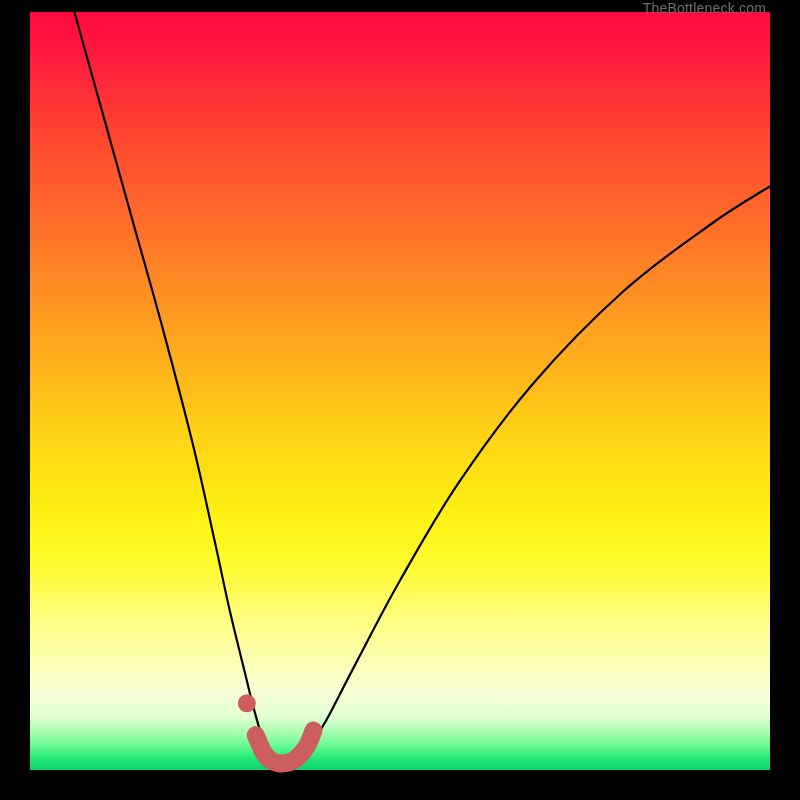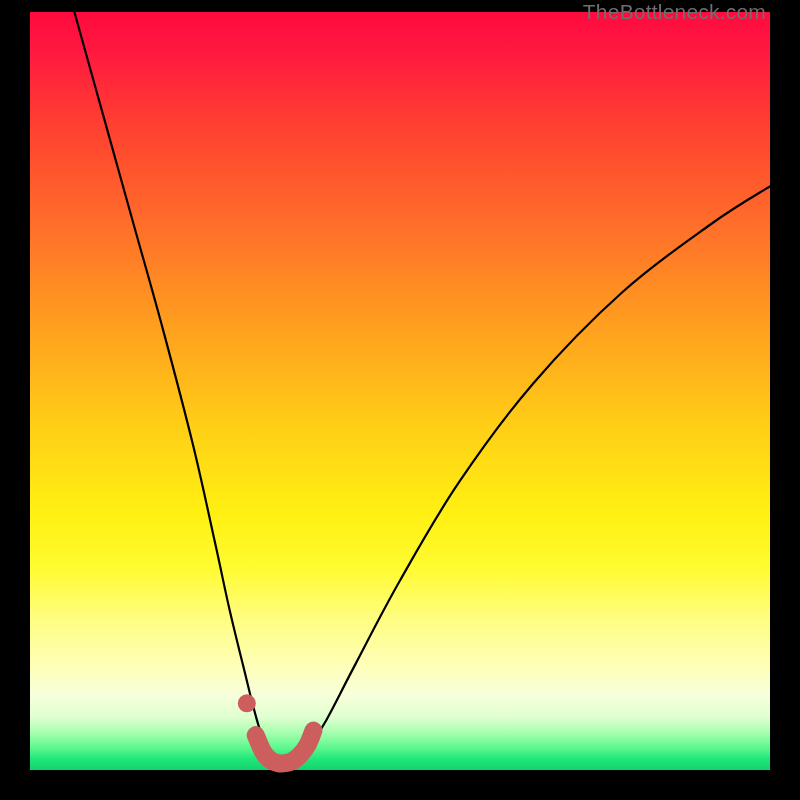--- a/index.html
+++ b/index.html
@@ -34,21 +34,21 @@
       #60f890 97%,
       #21e879 98.5%,
       #12d26c 100%
     );
   }
   .watermark {
     position: absolute;
     top: 0px;
     right: 34px;
     color: #6f6f6f;
-    font-size: 21px;
+    font-size: 14px;
     font-weight: 500;
     letter-spacing: 0.2px;
     z-index: 5;
     user-select: none;
   }
   svg {
     position: absolute;
     left: 0;
     top: 0;
   }

